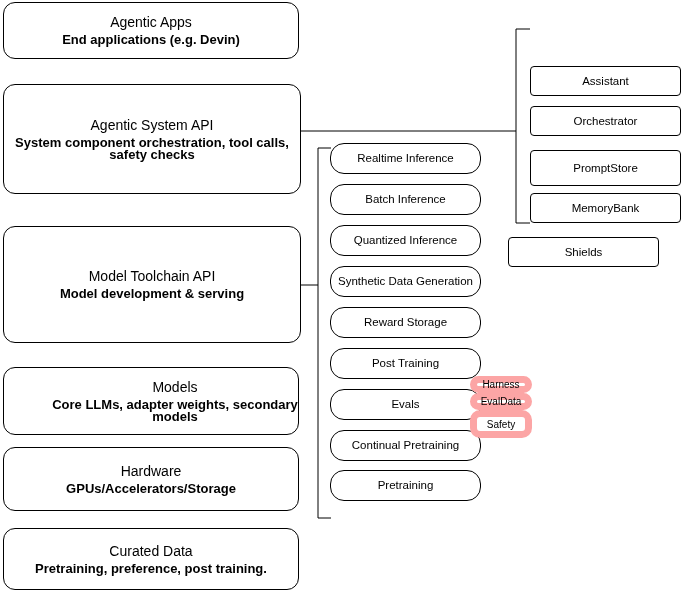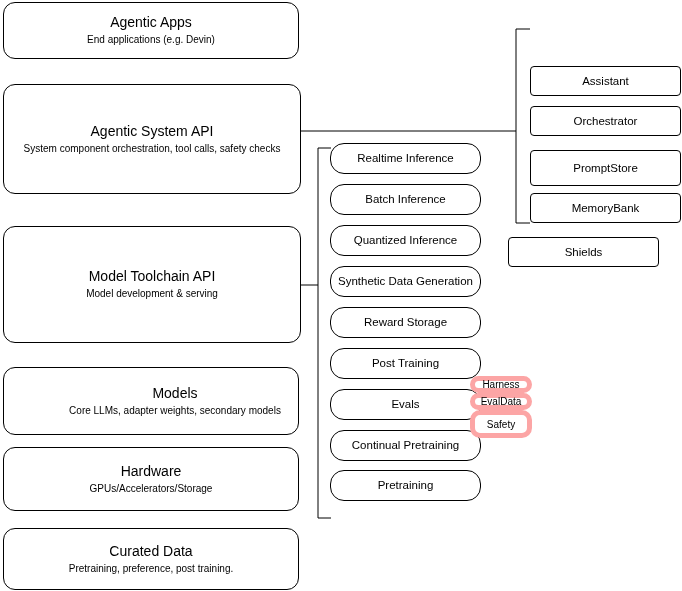--- a/index.html
+++ b/index.html
@@ -29,45 +29,46 @@
     justify-content: center;
     text-align: center;
     border-radius: 10px;
   }
   .node .title {
     font-size: 14px;
     line-height: 15px;
     color: #000000;
   }
   .node .subtitle {
-    font-size: 10px;
+    font-size: 13px;
     line-height: 12px;
     color: #000000;
     margin-top: 4px;
+    font-weight: bold;
   }
   .stack-node {
     border-radius: 12px;
   }
   .mid-node {
     border-radius: 14px;
   }
   .mid-node .title {
     font-size: 11.5px;
   }
   .right-node {
     border-radius: 4px;
     margin-top: 31px;
   }
   .right-node .title {
     font-size: 11.5px;
   }
   .pill {
     position: absolute;
     box-sizing: border-box;
-    border: 5px solid #fca5a5;
+    border: 7px solid #fca5a5;
     background: #ffffff;
     border-radius: 10px;
     display: flex;
     align-items: center;
     justify-content: center;
     font-size: 10px;
     color: #000000;
     z-index: 5;
   }
   svg.connectors {

